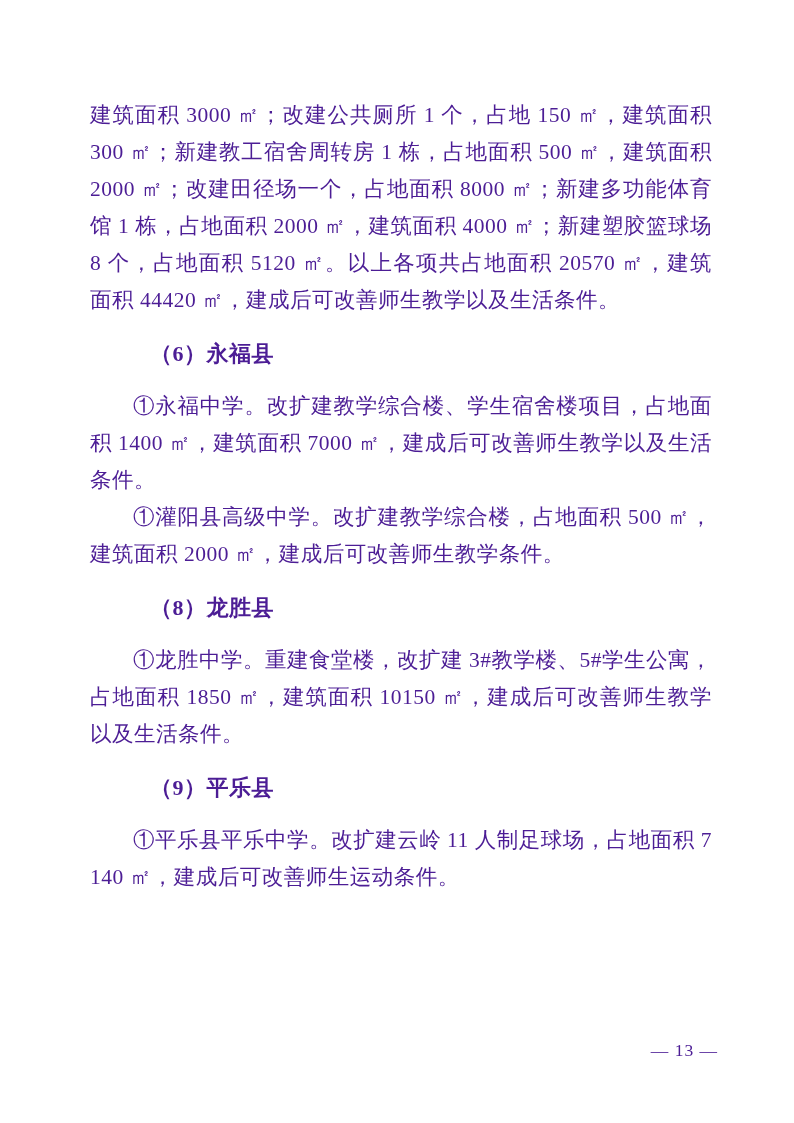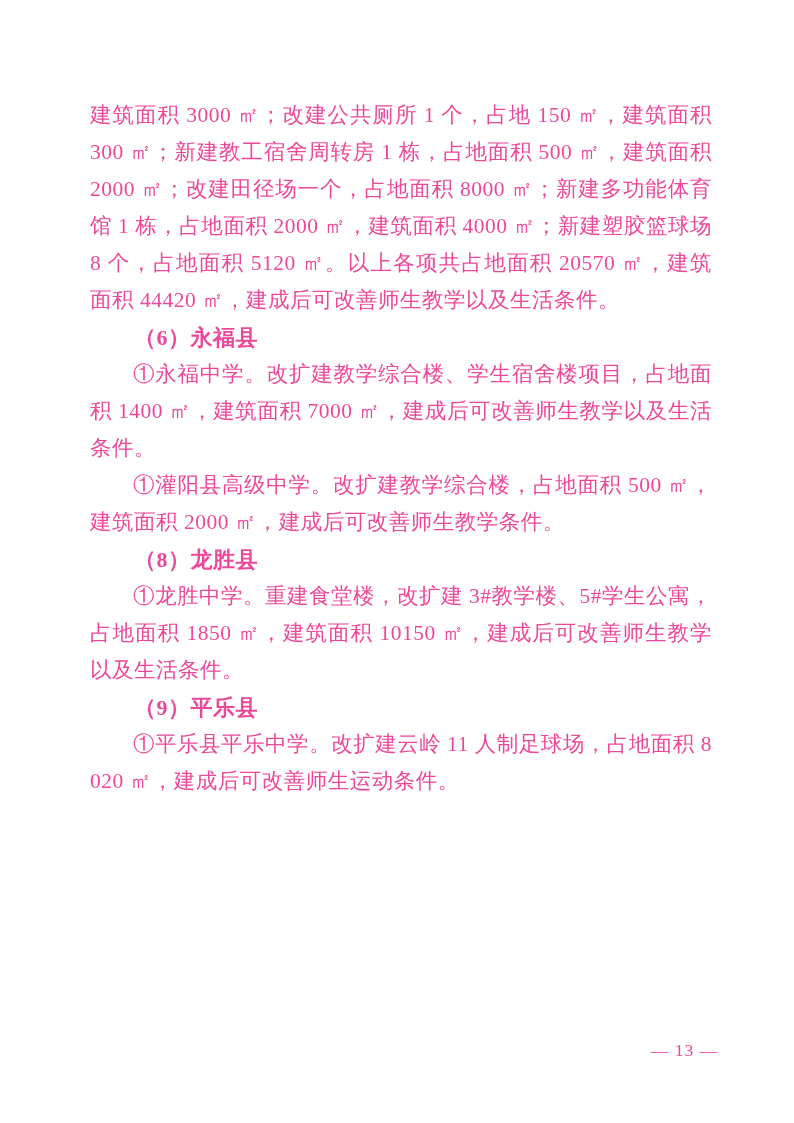--- a/index.html
+++ b/index.html
@@ -7,42 +7,42 @@
     padding: 0;
     background: #ffffff;
   }
   .page {
     position: relative;
     width: 794px;
     height: 1123px;
     background: #ffffff;
     overflow: hidden;
     font-family: "Liberation Serif", "DejaVu Serif", serif;
-    color: #ec4899;
+    color: #4c1d95;
   }
   .content {
     position: absolute;
     left: 90px;
     top: 97px;
     width: 622px;
   }
   .para {
     margin: 0;
     font-size: 21.5px;
     line-height: 37px;
     text-align: justify;
     text-align-last: left;
     letter-spacing: 0.5px;
     word-break: break-all;
   }
   .para.indent {
     text-indent: 2em;
   }
   .heading {
-    margin: 0;
+    margin: 16px;
     font-size: 22px;
     line-height: 37px;
     font-weight: bold;
     text-indent: 2em;
     letter-spacing: 0.5px;
   }
   .page-number {
     position: absolute;
     top: 1038px;
     right: 76px;
@@ -57,17 +57,17 @@
 
 <div class="page">
   <div class="content">
     <p class="para">建筑面积 3000 ㎡；改建公共厕所 1 个，占地 150 ㎡，建筑面积 300 ㎡；新建教工宿舍周转房 1 栋，占地面积 500 ㎡，建筑面积 2000 ㎡；改建田径场一个，占地面积 8000 ㎡；新建多功能体育馆 1 栋，占地面积 2000 ㎡，建筑面积 4000 ㎡；新建塑胶篮球场 8 个，占地面积 5120 ㎡。以上各项共占地面积 20570 ㎡，建筑面积 44420 ㎡，建成后可改善师生教学以及生活条件。</p>
     <h3 class="heading">（6）永福县</h3>
     <p class="para indent">①永福中学。改扩建教学综合楼、学生宿舍楼项目，占地面积 1400 ㎡，建筑面积 7000 ㎡，建成后可改善师生教学以及生活条件。</p>
     <p class="para indent">①灌阳县高级中学。改扩建教学综合楼，占地面积 500 ㎡，建筑面积 2000 ㎡，建成后可改善师生教学条件。</p>
     <h3 class="heading">（8）龙胜县</h3>
     <p class="para indent">①龙胜中学。重建食堂楼，改扩建 3#教学楼、5#学生公寓，占地面积 1850 ㎡，建筑面积 10150 ㎡，建成后可改善师生教学以及生活条件。</p>
     <h3 class="heading">（9）平乐县</h3>
-    <p class="para indent">①平乐县平乐中学。改扩建云岭 11 人制足球场，占地面积 8020 ㎡，建成后可改善师生运动条件。</p>
+    <p class="para indent">①平乐县平乐中学。改扩建云岭 11 人制足球场，占地面积 7140 ㎡，建成后可改善师生运动条件。</p>
   </div>
 
   <div class="page-number">— 13 —</div>
 </div>
 
 </body></html>

